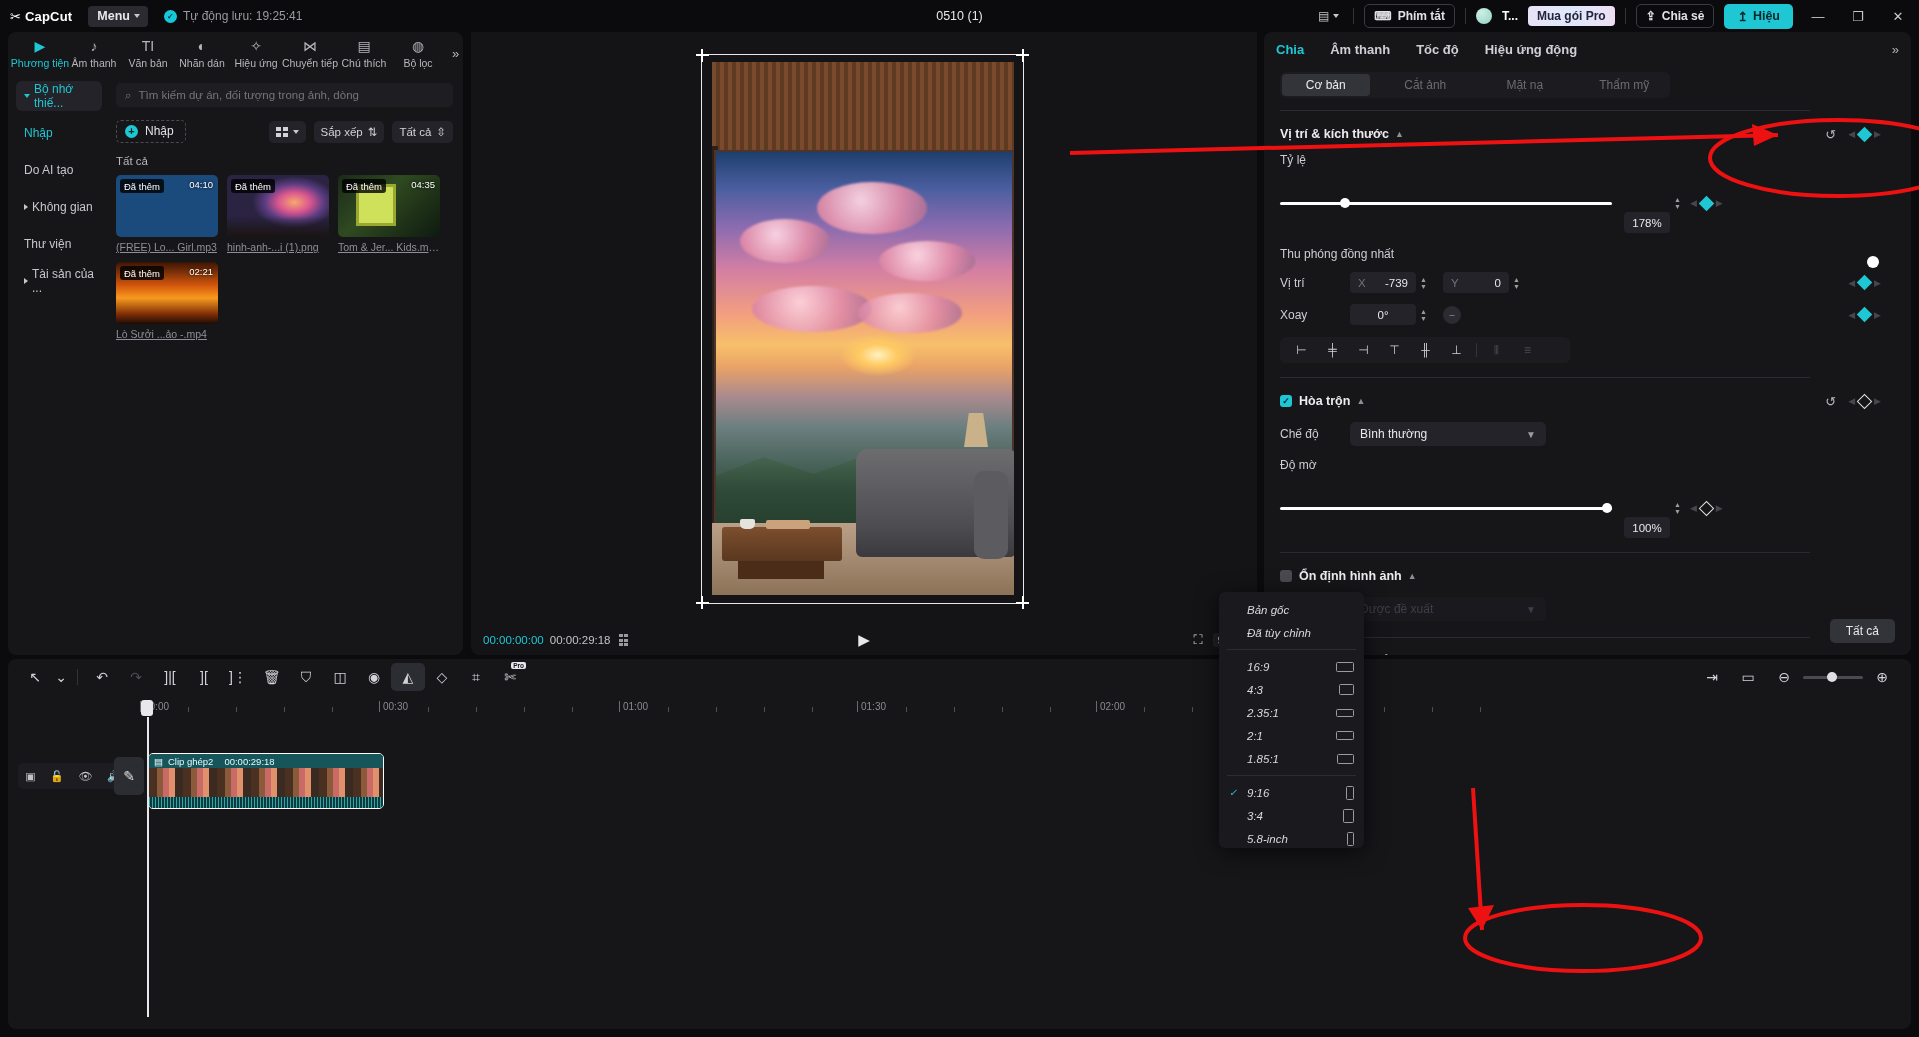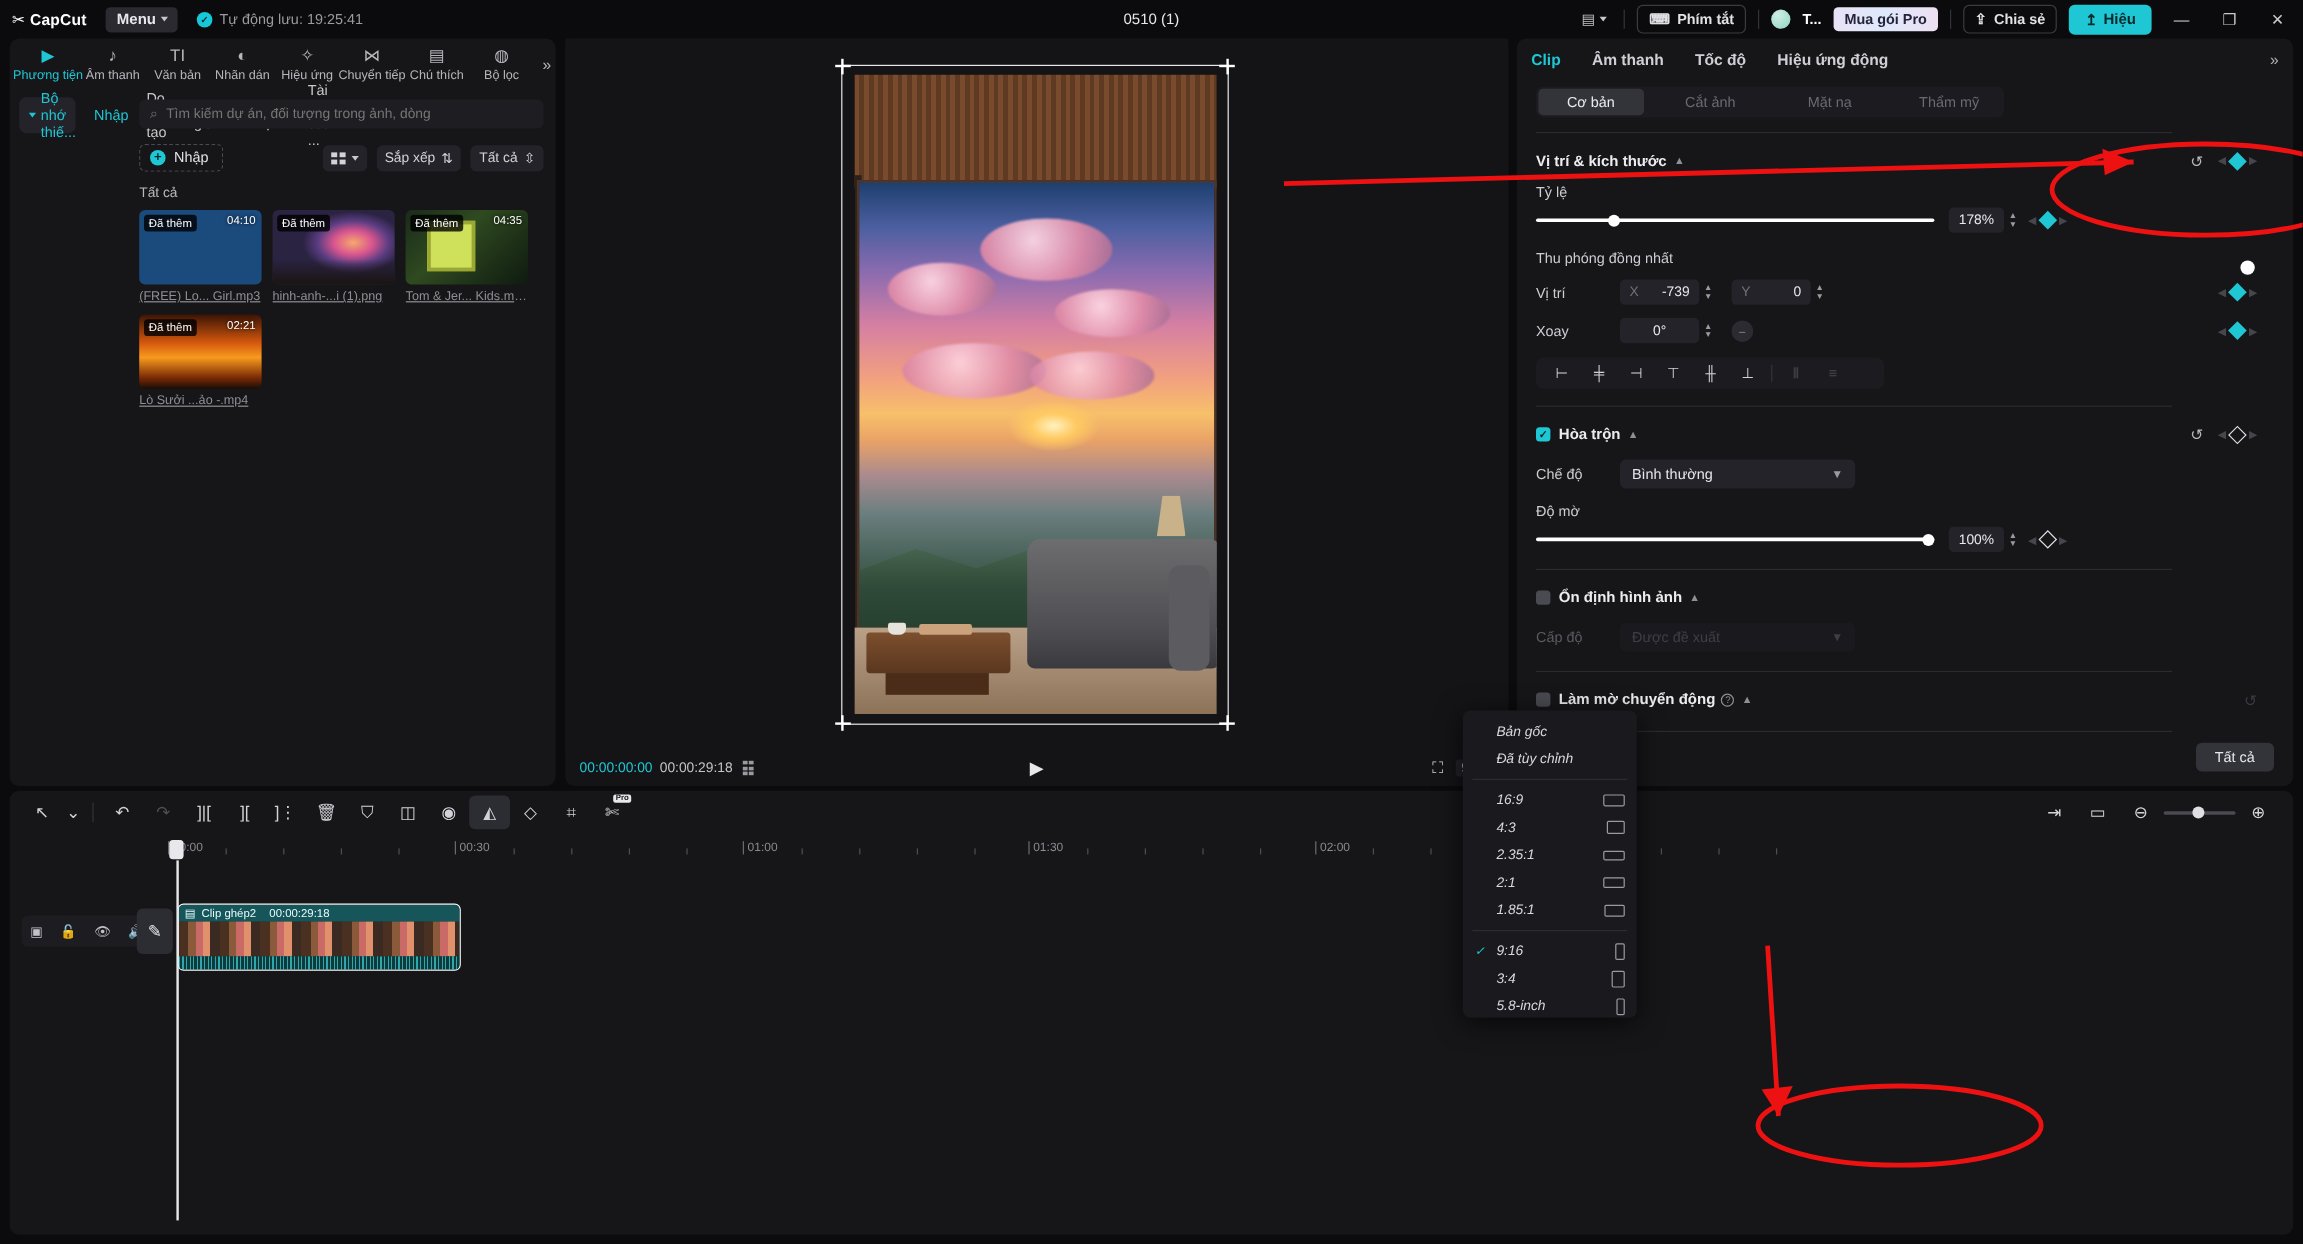--- a/index.html
+++ b/index.html
@@ -60,21 +60,21 @@
   .mtab .ic { height:17px; display:flex; align-items:center; justify-content:center; font-size:14px; }
   .mtab .lb { font-size:10.5px; white-space:nowrap; }
   .mtab.active { color:#1fc7d4; }
   .tabstrip .expand { margin-left:6px; color:#b6b6bc; font-size:13px; }
 
   
   .leftpanel {
     position:absolute; left:8px; top:71px; width:455px; height:584px;
     background:#161619; border-radius:0 0 8px 8px; display:flex;
   }
-  .lp-nav { width:100px; padding:10px 6px 0 8px; display:flex; flex-direction:row; gap:7px; }
+  .lp-nav { width:100px; padding:10px 6px 0 8px; display:flex; flex-direction:column; gap:7px; }
   .lp-nav-item {
     height:30px; border-radius:6px; display:flex; align-items:center; padding-left:8px;
     font-size:12px; color:#c6c6cc; gap:4px;
   }
   .lp-nav-item.sel { background:#232329; color:#1fc7d4; }
   .lp-nav-item.accent { color:#1fc7d4; }
   .tri { width:0;height:0;border-top:3.5px solid transparent;border-bottom:3.5px solid transparent;border-left:4.5px solid currentColor; }
   .tri.down { border-left:3.5px solid transparent;border-right:3.5px solid transparent;border-top:4.5px solid currentColor;border-bottom:0; }
   .lp-main { flex:1; padding:12px 10px 0 8px; }
   .searchbar {
@@ -229,21 +229,21 @@
   .reset-ic { color:#b6b6bc; font-size:13px; }
   .kf { display:flex; align-items:center; gap:4px; color:#46464e; font-size:9px; }
   .dia { width:11px;height:11px;background:#1fc7d4;transform:rotate(45deg); }
   .dia.hollow { background:transparent; border:1.6px solid #e2e2e6; }
   .row { display:flex; align-items:center; margin-top:11px; }
   .row-lbl { font-size:12px; color:#cdcdd3; width:70px; }
   .slider { position:relative; height:3px; background:#fff; border-radius:2px; width:332px; }
   .slider .knob { position:absolute; top:-3.5px; width:10px; height:10px; border-radius:50%; background:#fff; }
   .num {
     background:#232329; border-radius:4px; height:21px; min-width:46px; padding:0 7px;
-    display:flex; align-items:center; justify-content:center; font-size:11.5px; color:#e8e8ec;
+    display:flex; align-items:center; justify-content:center; font-size:11.5px; color:#e8e8ec;margin-top:39px;
   }
   .spin { display:flex; flex-direction:column; align-items:center; color:#9a9aa0; font-size:7px; line-height:7px; margin-left:4px; }
   .toggle { width:30px; height:16px; border-radius:9px; background:#1fc7d4; position:relative; }
   .toggle i { position:absolute; right:2px; top:2px; width:12px; height:12px; border-radius:50%; background:#fff; }
   .xy-field {
     background:#232329; border-radius:4px; height:21px; width:66px; padding:0 8px;
     display:flex; align-items:center; font-size:11.5px; color:#e8e8ec;
   }
   .xy-field span.ax { color:#72727a; margin-right:8px; }
   .xy-field span.v { margin-left:auto; }
@@ -550,21 +550,21 @@
       <span class="play-btn">▶</span>
       <span class="right">
         <span style="font-size:13px;color:#d2d2d8;">⛶</span>
         <span class="ratio-box">9:16</span>
       </span>
     </div>
   </div>
 
   <div class="rightpanel">
     <div class="rp-tabs">
-      <span class="rp-tab active">Clip</span>
+      <span class="rp-tab active">Chia</span>
       <span class="rp-tab">Âm thanh</span>
       <span class="rp-tab">Tốc độ</span>
       <span class="rp-tab">Hiệu ứng động</span>
       <span class="chev">»</span>
     </div>
 
     <div class="rp-body">
       <div class="seg">
         <div class="on">Cơ bản</div>
         <div>Cắt ảnh</div>

